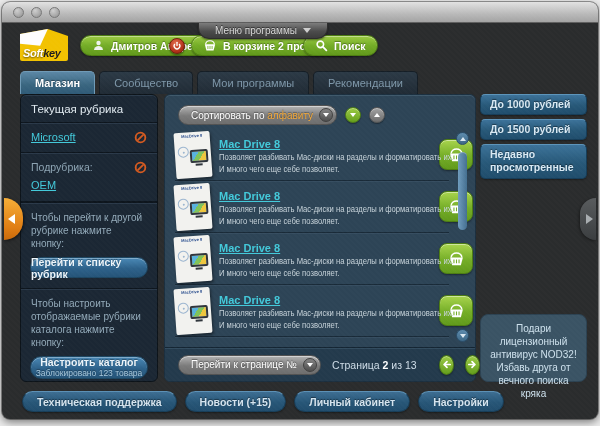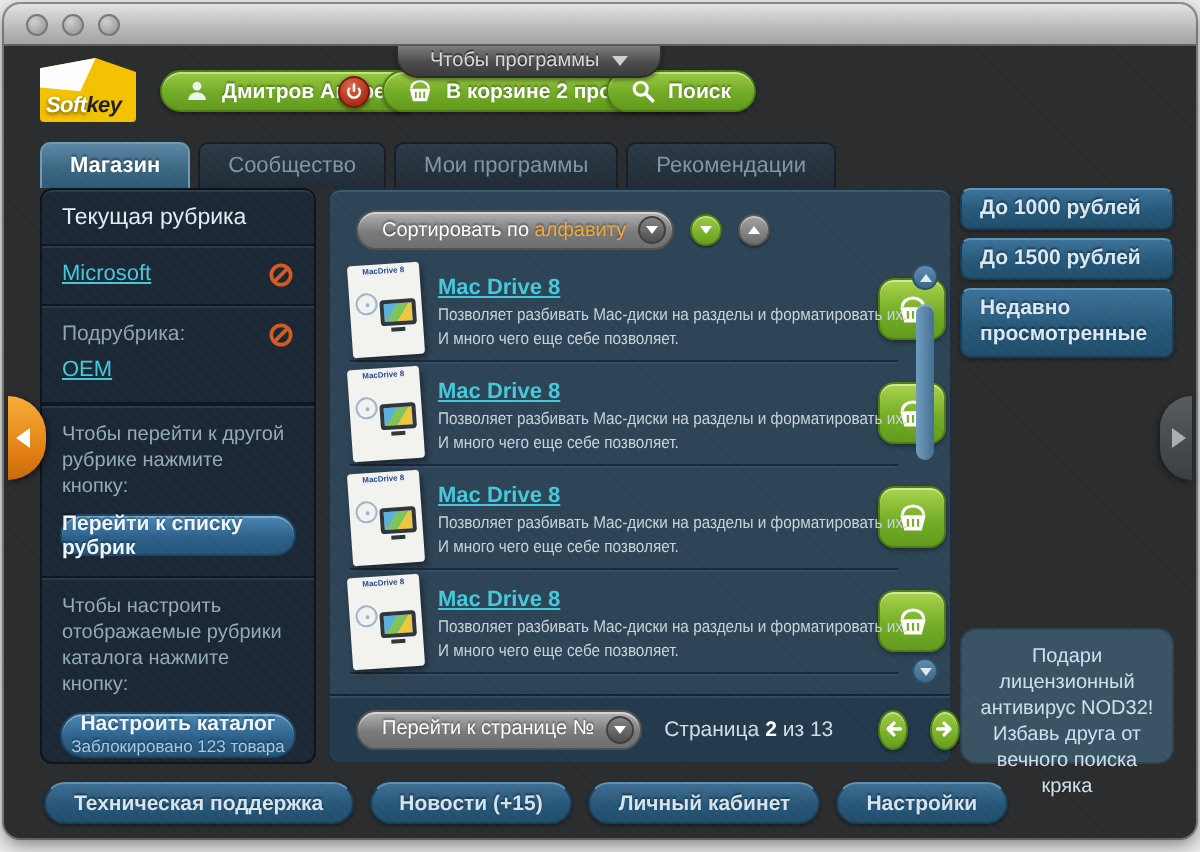--- a/index.html
+++ b/index.html
@@ -157,21 +157,21 @@
 <body>
 
 <div id="window">
 
   <div class="titlebar">
     <div class="traffic t1"></div>
     <div class="traffic t2"></div>
     <div class="traffic t3"></div>
   </div>
   <div class="menu-tab">
-    <span>Чтобы программы</span>
+    <span>Меню программы</span>
     <div class="tri-down-sm"></div>
   </div>
 
   <div class="logo">
     <div class="flag"></div>
     <div class="flag-white"></div>
     <div class="wordmark"><span class="soft">Soft</span><span class="key">key</span></div>
   </div>
 
   <div class="gbtn btn-user">

